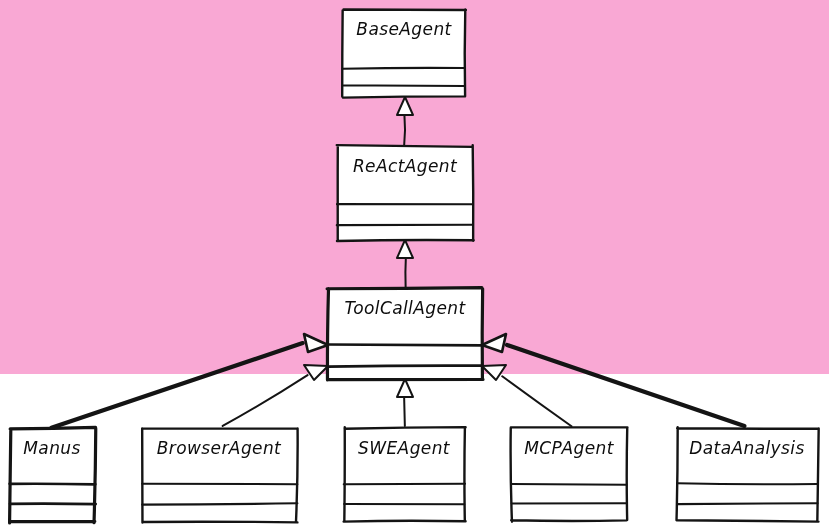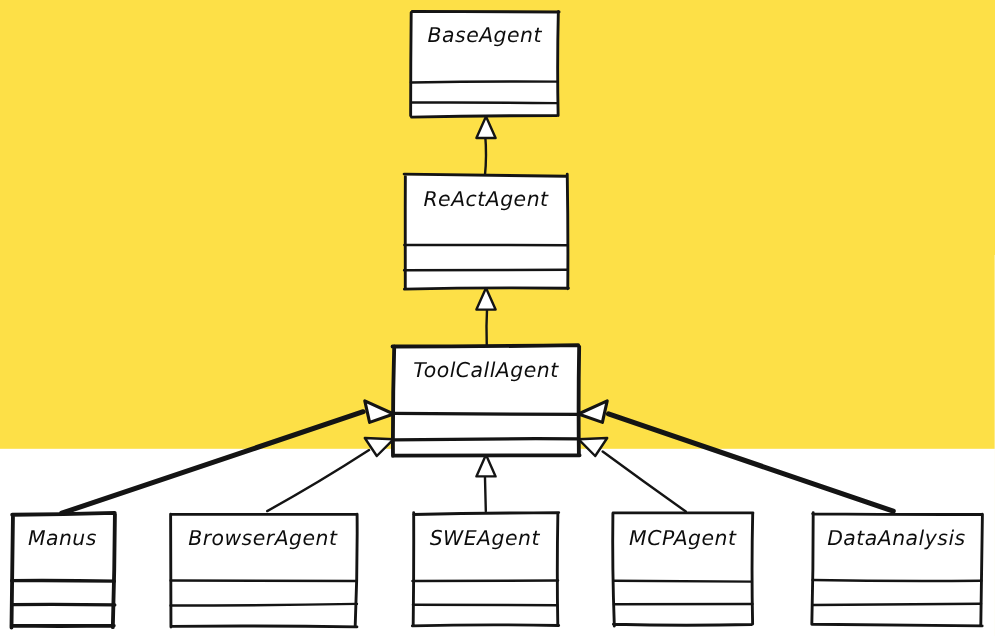--- a/index.html
+++ b/index.html
@@ -10,21 +10,21 @@
   body {
     width: 829px;
     height: 530px;
     overflow: hidden;
     font-family: "DejaVu Sans", sans-serif;
   }
   #diagram-root {
     position: relative;
     width: 829px;
     height: 374px;
-    background: #fde047;
+    background: #f9a8d4;
   }
   svg.canvas {
     position: absolute;
     top: 0;
     left: 0;
     width: 829px;
     height: 530px;
     display: block;
   }
   .class-name {

